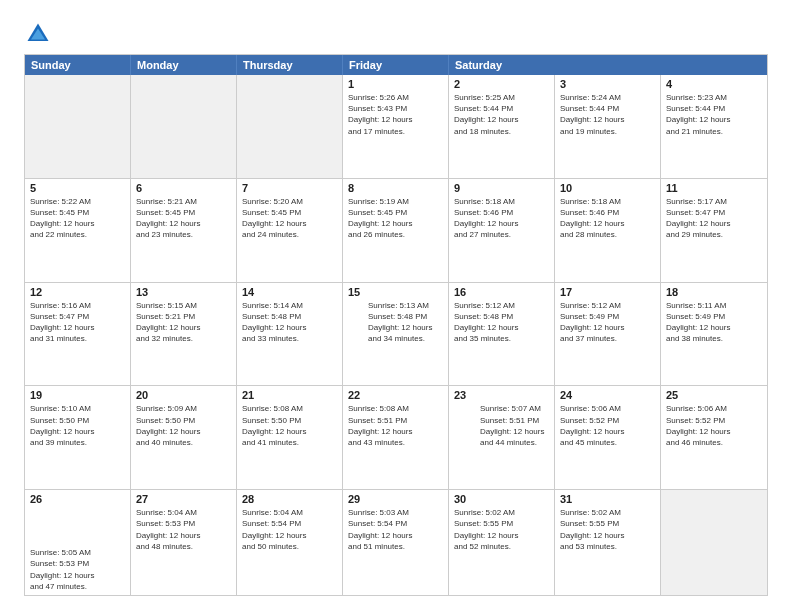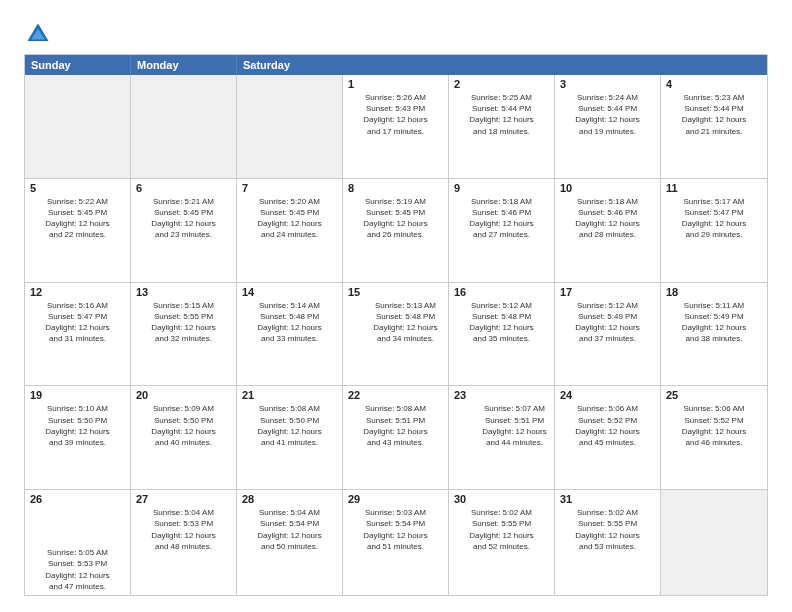--- a/index.html
+++ b/index.html
@@ -109,21 +109,20 @@
     .day-num {
       font-size: 11px;
       font-weight: bold;
       color: #222;
       margin-bottom: 2px;
     }
     .cell-text {
       font-size: 8px;
       color: #333;
       line-height: 1.4;
-      text-align: center;
     }
   </style>
 </head>
 <body>
 
 <div class="page">
   <div class="header">
     <div class="logo">
       <svg class="logo-icon" viewBox="0 0 40 40">
         <polygon points="20,5 35,30 5,30" fill="#1a6bbd"></polygon>
@@ -137,20 +136,22 @@
     <div class="title-block">
       <div class="month-title"></div>
       <div class="subtitle"></div>
     </div>
   </div>
 
   <div class="calendar">
     <div class="cal-header">
     <div class="cal-header-cell">Sunday</div>
         <div class="cal-header-cell">Monday</div>
+        <div class="cal-header-cell">Thursday</div>
+        <div class="cal-header-cell">Friday</div>
         <div class="cal-header-cell">Saturday</div>
       </div>
     <div class="cal-body">
     <div class="cal-row">
           <div class="cal-cell shaded"></div>
           <div class="cal-cell shaded"></div>
           <div class="cal-cell shaded"></div>
           <div class="cal-cell">
             <div class="day-num">1</div>
             <div class="cell-text" style="white-space: pre-line;">Sunrise: 5:26 AM
@@ -235,21 +236,21 @@
           <div class="cal-cell">
             <div class="day-num">12</div>
             <div class="cell-text" style="white-space: pre-line;">Sunrise: 5:16 AM
 Sunset: 5:47 PM
 Daylight: 12 hours
 and 31 minutes.</div>
           </div>
           <div class="cal-cell">
             <div class="day-num">13</div>
             <div class="cell-text" style="white-space: pre-line;">Sunrise: 5:15 AM
-Sunset: 5:55 PM
+Sunset: 5:21 PM
 Daylight: 12 hours
 and 32 minutes.</div>
           </div>
           <div class="cal-cell">
             <div class="day-num">14</div>
             <div class="cell-text" style="white-space: pre-line;">Sunrise: 5:14 AM
 Sunset: 5:48 PM
 Daylight: 12 hours
 and 33 minutes.</div>
           </div>

